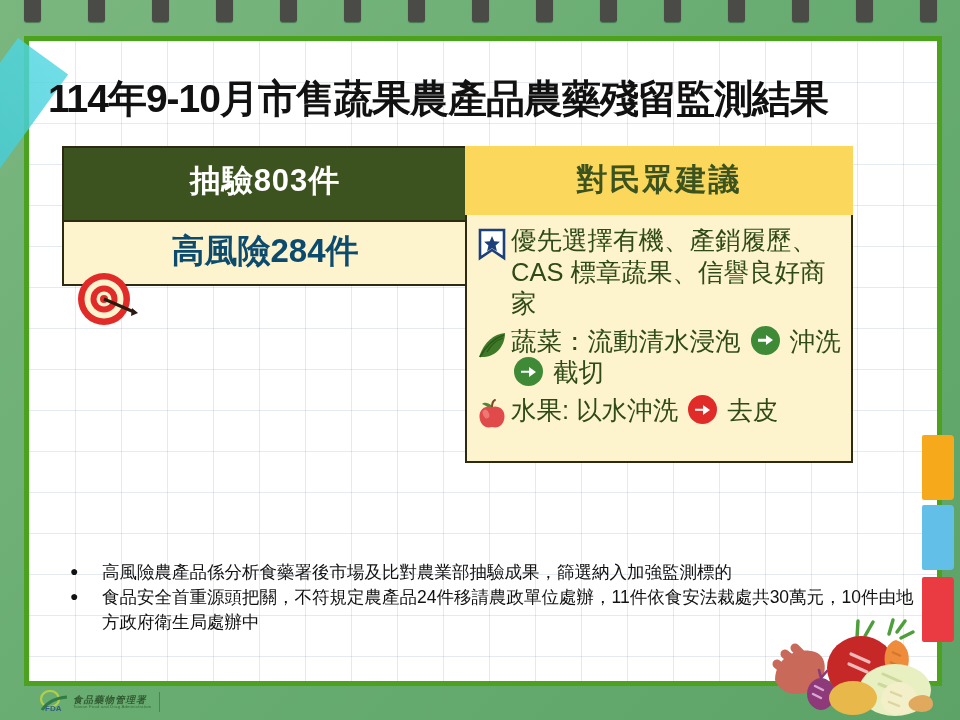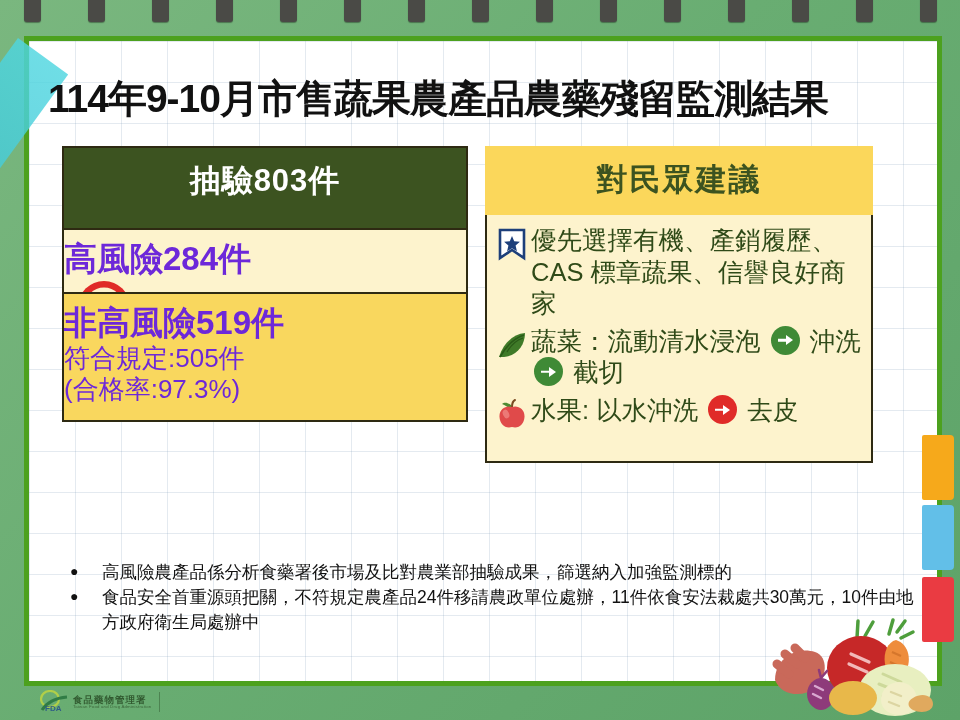--- a/index.html
+++ b/index.html
@@ -73,48 +73,49 @@
     position: absolute; z-index: 5;
     left: 62px; top: 146px;
     width: 406px;
     border: 2px solid #2e2a12;
   }
   .panel-head-dark {
     background: #3c5320;
     color: #ffffff;
     text-align: center;
     font-size: 31px; font-weight: bold;
-    padding: 12px 0 26px;
+    padding: 12px 0 18px;
     letter-spacing: 1px;
   }
   .panel-body {
     position: relative;
     background: #fdf3cd;
     padding: 10px 0 14px;
     border-top: 2px solid #2e2a12;
-    color: #6d28d9;
+    text-align: center;
+    color: #0c4a6e;
   }
   .panel-body.gold { background: #f9d75e; }
   .big-stat {
     font-size: 33px; font-weight: bold; line-height: 1.16;
   }
   .sub-stat {
     font-size: 26px; line-height: 1.22;
   }
 
   
   .target-icon {
     position: absolute; left: 12px; top: 46px;
     width: 62px; height: 62px;
   }
 
   
   .right-col {
     position: absolute; z-index: 5;
-    left: 485px; top: 146px;
+    left: 465px; top: 146px;
     width: 388px;
     border-radius: 10px;
   }
   .panel-head-gold {
     background: #fbd75b;
     color: #3c5320;
     text-align: center;
     font-size: 31px; font-weight: bold;
     padding: 13px 0 14px;
     letter-spacing: 2px;
@@ -191,21 +192,21 @@
     position: absolute; z-index: 7;
     left: 40px; bottom: 6px;
     display: flex; align-items: center;
     opacity: .72;
   }
   .logo-mark {
     width: 30px; height: 24px; margin-right: 3px;
     position: relative;
   }
   .logo-text { line-height: 1.05; }
-  .logo-cn { font-size: 9.5px; font-weight: bold; color: #1c3a17; letter-spacing: 1px; }
+  .logo-cn { font-size: 9.5px; font-weight: bold; color: #1c3a17; letter-spacing: 1px; font-style: italic; }
   .logo-en { font-size: 4.3px; color: #2a4a24; letter-spacing: .2px; }
   .logo-divider {
     width: 1px; height: 20px; background: rgba(30,60,25,.5); margin-left: 8px;
   }
 
   
   .veggies { position: absolute; z-index: 4; right: 24px; bottom: 4px; }
 </style>
 </head>
 <body>
@@ -248,25 +249,20 @@
         <circle cx="28" cy="31" r="19.5" fill="#fdf3cd"></circle>
         <circle cx="28" cy="31" r="13.5" fill="#e02b28"></circle>
         <circle cx="28" cy="31" r="7.5" fill="#fdf3cd"></circle>
         <circle cx="28" cy="31" r="4" fill="#e02b28"></circle>
         <line x1="28" y1="31" x2="58" y2="44" stroke="#2b1a10" stroke-width="3"></line>
         <polygon points="56,40 62,45 55,48" fill="#2b1a10"></polygon>
       </svg>
       <div class="big-stat">高風險284件</div>
     </div>
 
-    <div class="panel-body gold">
-      <div class="big-stat">非高風險519件</div>
-      <div class="sub-stat">符合規定:505件</div>
-      <div class="sub-stat">(合格率:97.3%)</div>
-    </div>
   </div>
 
   <div class="right-col">
 
     <div class="panel-head-gold">對民眾建議</div>
 
     <div class="advice-body">
 
       <div class="advice-item">
         <svg class="advice-ico" viewBox="0 0 34 34">

